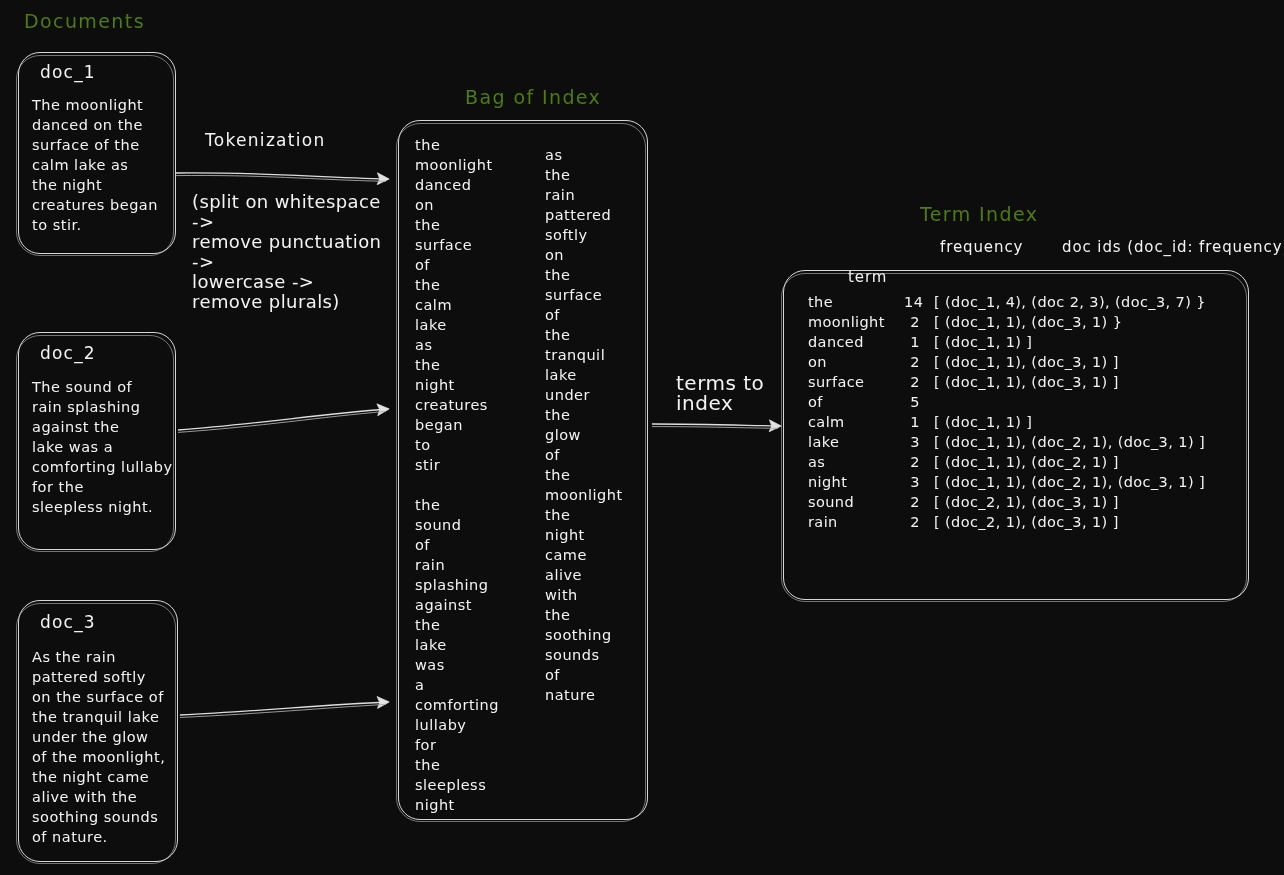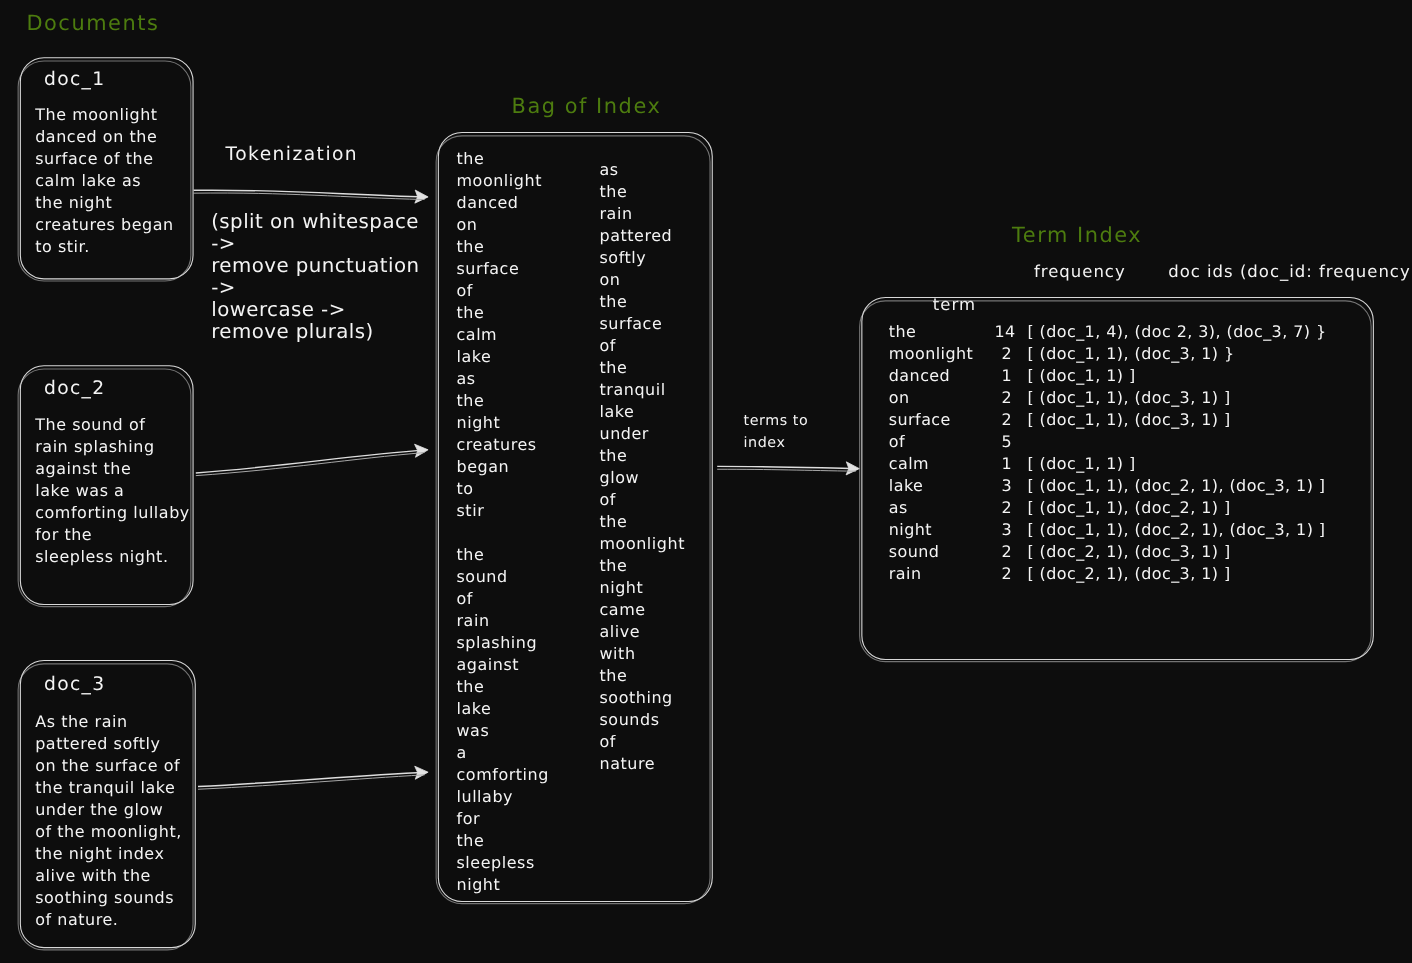--- a/index.html
+++ b/index.html
@@ -72,21 +72,21 @@
   }
   .edge-sub {
     position: absolute;
     font-size: 18px;
     line-height: 20px;
     letter-spacing: 0.4px;
     white-space: pre-line;
   }
   .edge-small {
     position: absolute;
-    font-size: 13px;
+    font-size: 20px;
     line-height: 20px;
     letter-spacing: 0.5px;
     white-space: pre-line;
   }
   
   .bow-col {
     position: absolute;
     font-size: 14.5px;
     line-height: 20px;
     letter-spacing: 0.5px;
@@ -166,21 +166,21 @@
 sleepless night.</div>
 
 <div class="sketchbox" style="left:18px; top:600px; width:160px; height:262px;"></div>
 <div class="doc-id hand" style="left:40px; top:612px;">doc_3</div>
 <div class="doc-body hand" style="left:32px; top:647px; width:146px;">As the rain
 pattered softly
 on the surface of
 the tranquil lake
 under the glow
 of the moonlight,
-the night index
+the night came
 alive with the
 soothing sounds
 of nature.</div>
 
 <div class="edge-label hand" style="left:205px; top:130px;">Tokenization</div>
 <div class="edge-sub hand" style="left:192px; top:192px; width:200px;">(split on whitespace -&gt;
 remove punctuation -&gt;
 lowercase -&gt;
 remove plurals)</div>
 

